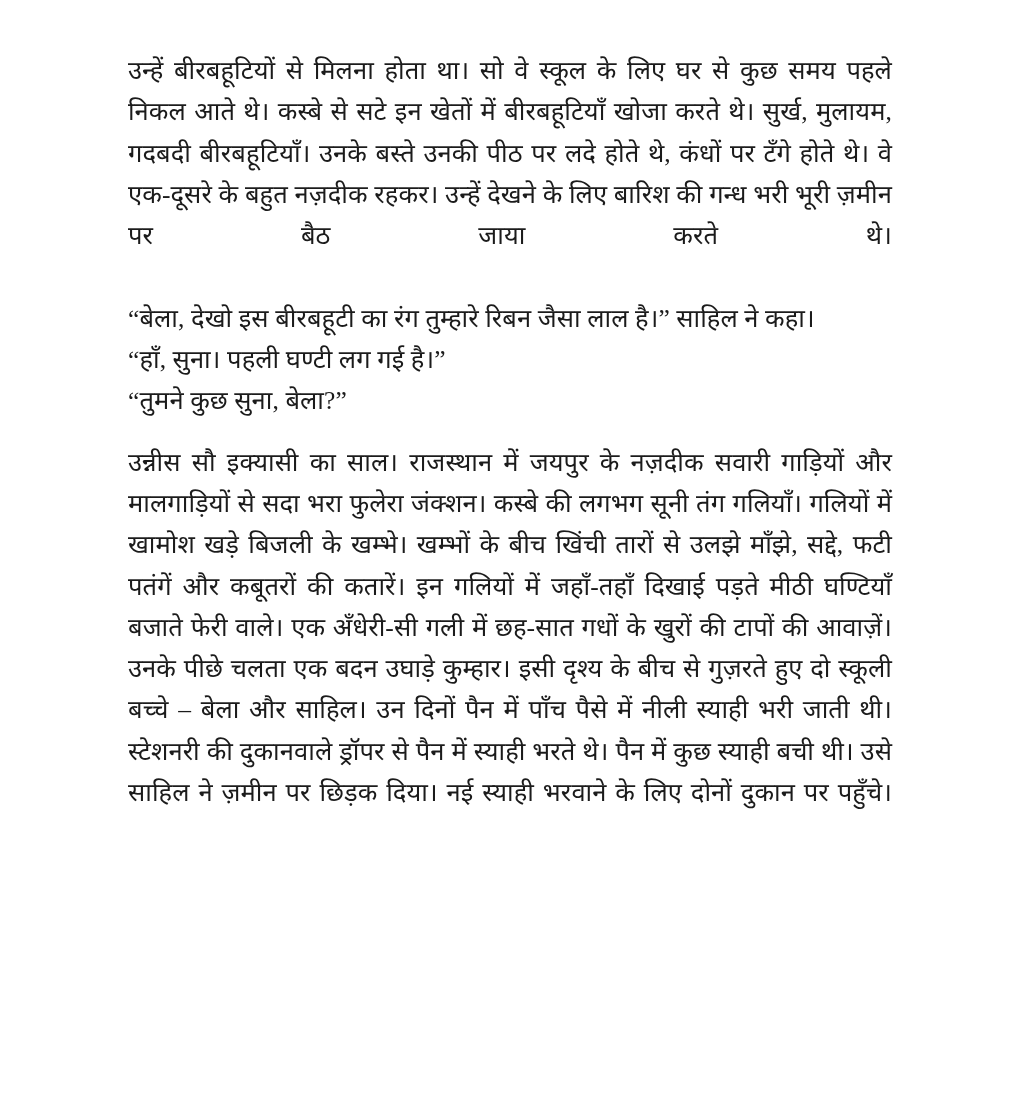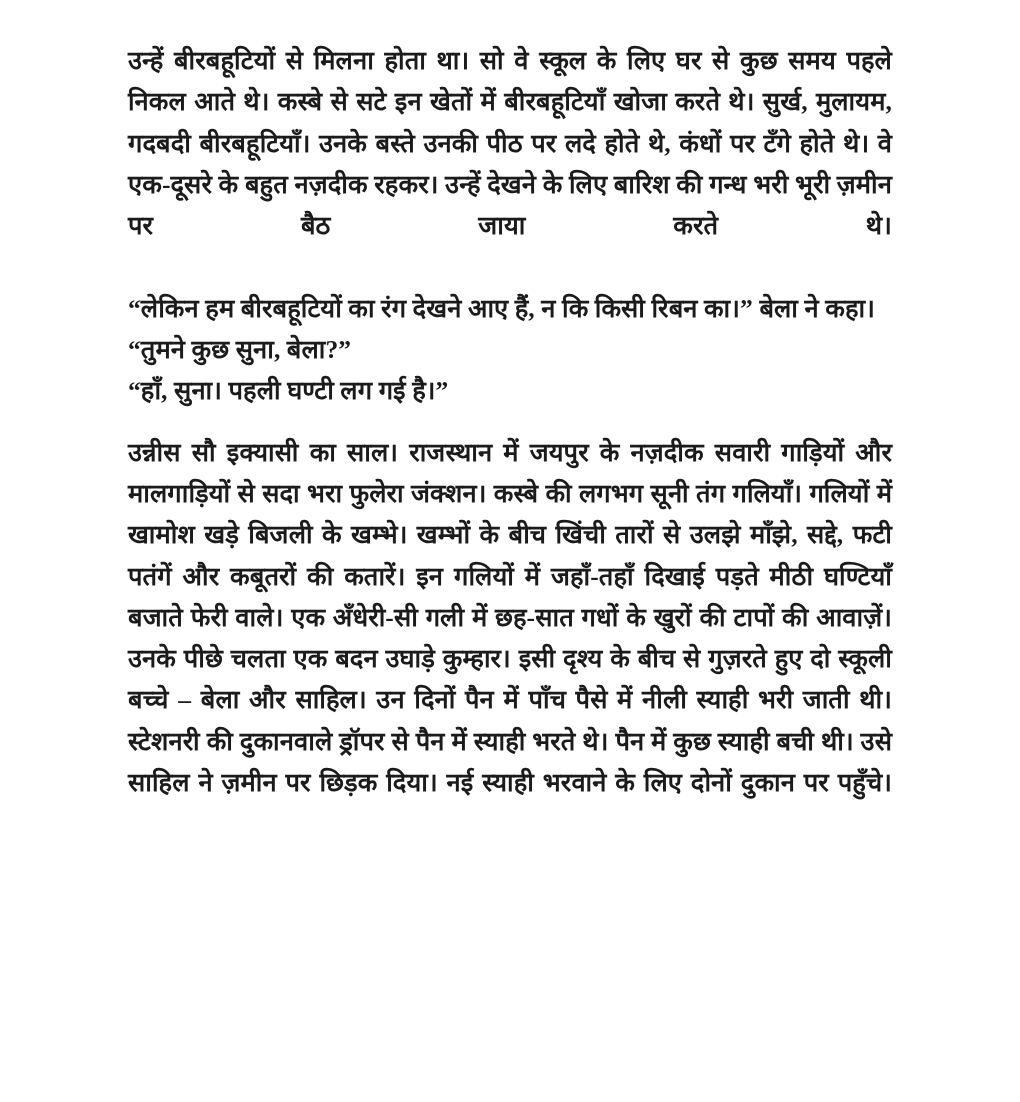--- a/index.html
+++ b/index.html
@@ -11,23 +11,22 @@
     width: 1020px;
     height: 1102px;
     font-family: "Liberation Serif", "DejaVu Serif", serif;
     color: #1a1a1a;
     overflow: hidden;
   }
   .page {
     box-sizing: border-box;
     width: 1020px;
     height: 1102px;
-    padding: 40px 128px 40px 128px;
+    padding: 50px 128px 40px 128px;
     background: #ffffff;
-    font-weight: bold;
   }
   .text-block {
     margin: 0;
   }
   .para {
     margin: 0 0 0 0;
     font-size: 25.5px;
     line-height: 1.62;
     color: #1b1b1b;
     text-align: justify;
@@ -58,26 +57,26 @@
   }
 </style>
 </head>
 <body>
 
 <div class="page">
   <div class="text-block">
 
     <p class="para justify-all">उन्हें बीरबहूटियों से मिलना होता था। सो वे स्कूल के लिए घर से कुछ समय पहले निकल आते थे। कस्बे से सटे इन खेतों में बीरबहूटियाँ खोजा करते थे। सुर्ख, मुलायम, गदबदी बीरबहूटियाँ। उनके बस्ते उनकी पीठ पर लदे होते थे, कंधों पर टँगे होते थे। वे एक-दूसरे के बहुत नज़दीक रहकर। उन्हें देखने के लिए बारिश की गन्ध भरी भूरी ज़मीन पर बैठ जाया करते थे।</p>
 
+    <p class="para no-justify">“बेला, देखो इस बीरबहूटी का रंग तुम्हारे रिबन जैसा लाल है।” साहिल ने कहा।</p>
 
-    <p class="para no-justify">“लेकिन हम बीरबहूटियों का रंग देखने आए हैं, न कि किसी रिबन का।” बेला ने कहा।</p>
+
+    <p class="para no-justify">“हाँ, सुना। पहली घण्टी लग गई है।”</p>
 
     <p class="para no-justify">“तुमने कुछ सुना, बेला?”</p>
-
-    <p class="para no-justify">“हाँ, सुना। पहली घण्टी लग गई है।”</p>
 
 
     <div class="gap"></div>
 
     <p class="para justify-all">उन्नीस सौ इक्यासी का साल। राजस्थान में जयपुर के नज़दीक सवारी गाड़ियों और मालगाड़ियों से सदा भरा फुलेरा जंक्शन। कस्बे की लगभग सूनी तंग गलियाँ। गलियों में खामोश खड़े बिजली के खम्भे। खम्भों के बीच खिंची तारों से उलझे माँझे, सद्दे, फटी पतंगें और कबूतरों की कतारें। इन गलियों में जहाँ-तहाँ दिखाई पड़ते मीठी घण्टियाँ बजाते फेरी वाले। एक अँधेरी-सी गली में छह-सात गधों के खुरों की टापों की आवाज़ें। उनके पीछे चलता एक बदन उघाड़े कुम्हार। इसी दृश्य के बीच से गुज़रते हुए दो स्कूली बच्चे – बेला और साहिल। उन दिनों पैन में पाँच पैसे में नीली स्याही भरी जाती थी। स्टेशनरी की दुकानवाले ड्रॉपर से पैन में स्याही भरते थे। पैन में कुछ स्याही बची थी। उसे साहिल ने ज़मीन पर छिड़क दिया। नई स्याही भरवाने के लिए दोनों दुकान पर पहुँचे।</p>
 
   </div>
 </div>
 
 </body></html>

